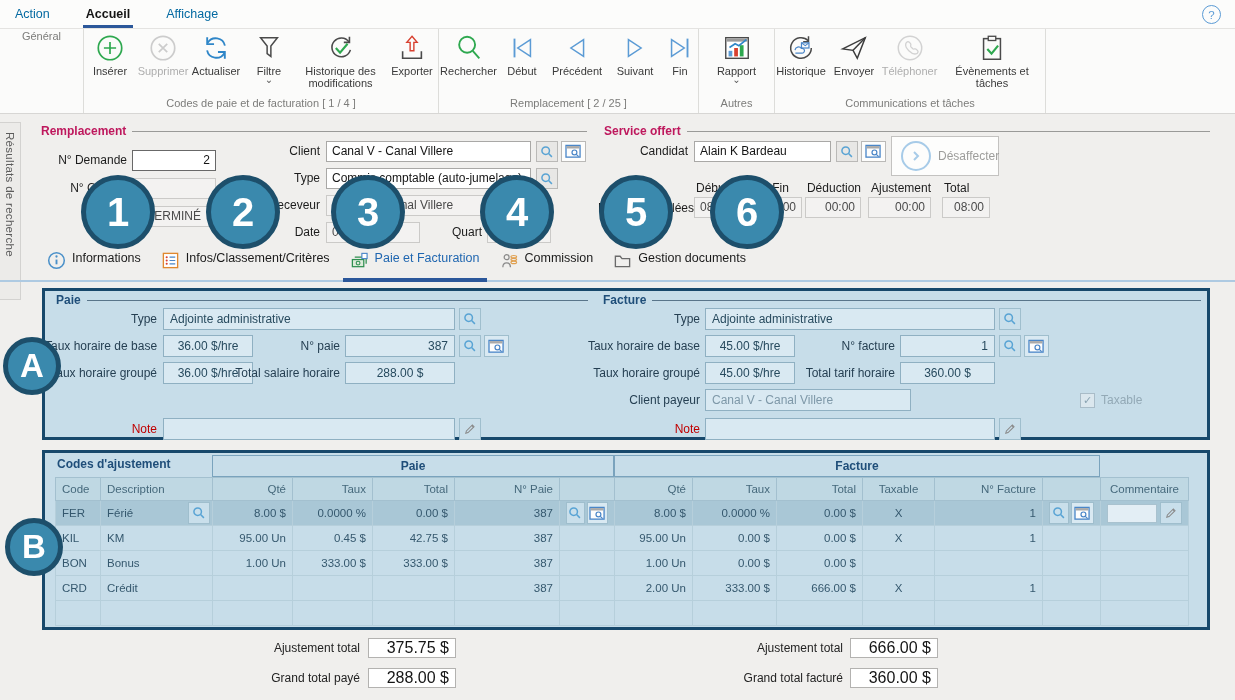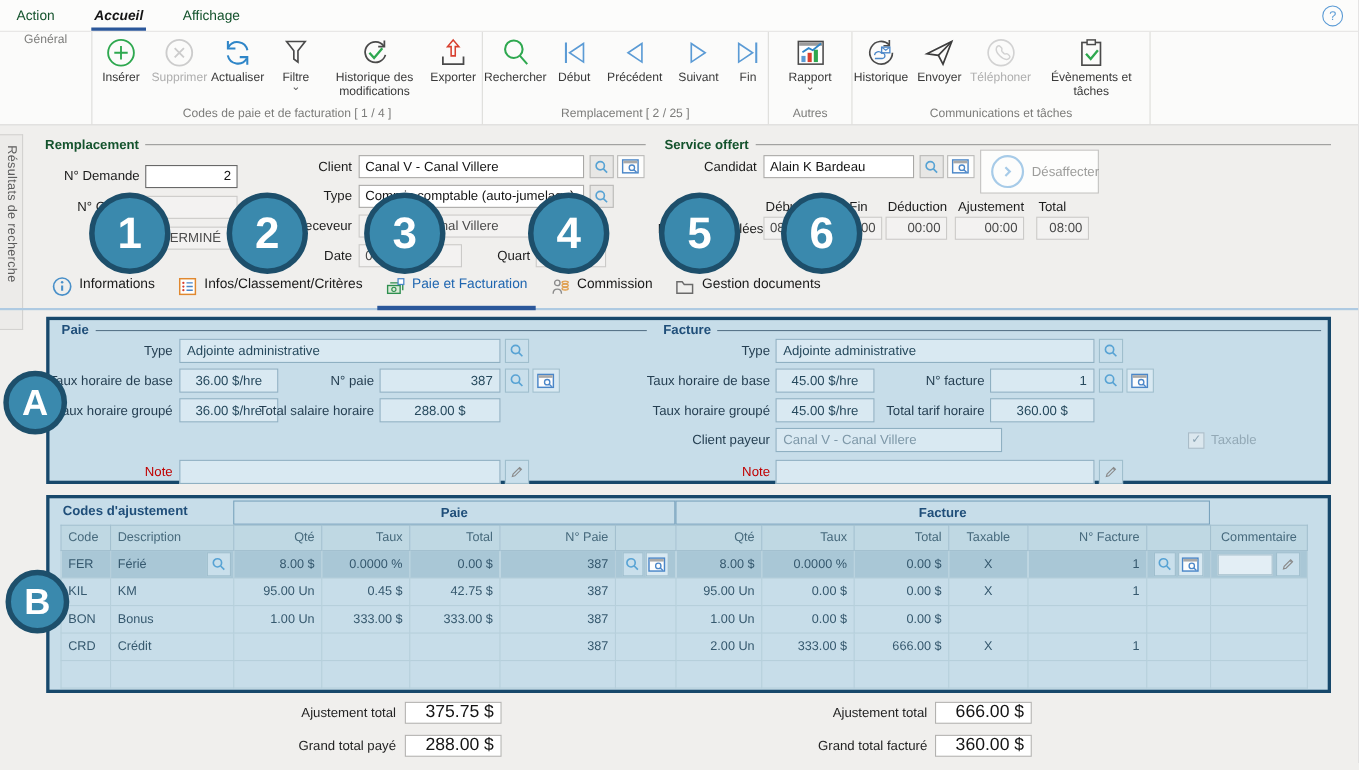--- a/index.html
+++ b/index.html
@@ -1,21 +1,21 @@
 <!DOCTYPE html>
 <html><head>
 <meta charset="utf-8">
 <style>
   html,body{margin:0;padding:0;background:#d8d8d8;font-family:"Liberation Sans",sans-serif;}
   #app{position:relative;width:1235px;height:700px;background:#f0efed;overflow:hidden;font-size:12px;color:#333;}
 
   
   .menubar{position:absolute;top:0;left:0;right:0;height:28px;background:#fcfcfb;border-bottom:1px solid #e4e3e1;display:flex;align-items:stretch;padding-left:12px;gap:30px;}
-  .menu-item{display:flex;align-items:center;font-size:12.5px;color:#14532d;padding:0 3px;cursor:default;}
-  .menu-item.active{color:#141414;font-weight:bold;box-shadow:inset 0 -3px 0 #2b579a;font-style:italic;}
+  .menu-item{display:flex;align-items:center;font-size:12.5px;color:#0369a1;padding:0 3px;cursor:default;}
+  .menu-item.active{color:#141414;font-weight:bold;box-shadow:inset 0 -3px 0 #2b579a;}
   .help{position:absolute;top:5px;right:14px;width:17px;height:17px;border:1.5px solid #5b9bd5;border-radius:50%;color:#5b9bd5;font-size:11.5px;display:flex;align-items:center;justify-content:center;}
 
   
   .ribbon{position:absolute;top:29px;left:0;right:0;height:84px;background:#fbfbfa;border-bottom:1px solid #d7d6d4;display:flex;}
   .rgroup{display:flex;flex-direction:column;border-right:1px solid #ddddda;box-sizing:border-box;}
   .rbtns{flex:1;display:flex;align-items:flex-start;justify-content:center;gap:1px;padding-top:3px;}
   .rlabel{height:17px;text-align:center;color:#7c7c7a;font-size:11px;line-height:14px;white-space:nowrap;overflow:hidden;}
   .rbtn{display:flex;flex-direction:column;align-items:center;padding:1px 3px;min-width:46px;}
   .rbtn svg{width:30px;height:30px;display:block;}
   .rbtn .t{font-size:11px;color:#3a3a3a;text-align:center;line-height:12px;margin-top:2px;white-space:normal;}
@@ -23,21 +23,21 @@
   .rbtn.wide{max-width:104px;}
   .chev{height:8px;line-height:5px;font-size:10px;color:#5a5a5a;}
   .chev::after{content:"⌄";}
 
   
   .side-tab{position:absolute;left:0;top:122px;width:21px;height:178px;background:#ecebe9;border:1px solid #d3d2d0;border-left:none;box-sizing:border-box;display:flex;justify-content:center;padding-top:9px;}
   .side-tab span{writing-mode:vertical-rl;font-size:11.5px;color:#5b5b5b;letter-spacing:.3px;}
 
   
   .gbox{position:absolute;}
-  .gt{display:flex;align-items:center;font-weight:bold;color:#14532d;font-size:12px;height:14px;}
+  .gt{display:flex;align-items:center;font-weight:bold;color:#be185d;font-size:12px;height:14px;}
   .gt::after{content:"";flex:1;border-top:1px solid #9a9a98;margin-left:6px;margin-top:1px;}
   .lb{position:absolute;height:21px;line-height:21px;color:#1c1c1c;text-align:right;font-size:12px;white-space:nowrap;}
   .lb.la{text-align:left;} .lb.lc{text-align:center;}
   .f{position:absolute;box-sizing:border-box;height:21px;background:#fff;border:1px solid #a9a8a6;font-size:12px;color:#141414;line-height:19px;padding:0 5px;white-space:nowrap;overflow:hidden;}
   .f.r{text-align:right;} .f.c{text-align:center;}
   .f.dis{background:#f3f2f1;border-color:#cbcac8;color:#4a4a4a;}
   .f.dark{border-color:#686868;}
   .btn-sq,.btn-win{position:absolute;box-sizing:border-box;width:22px;height:21px;background:#e8e7e5;border:1px solid #bab9b7;display:flex;align-items:center;justify-content:center;}
   .btn-win{width:25px;background:#fdfdfc;}
   .btn-sq svg{width:14px;height:14px;} .btn-win svg{width:17px;height:15px;}

